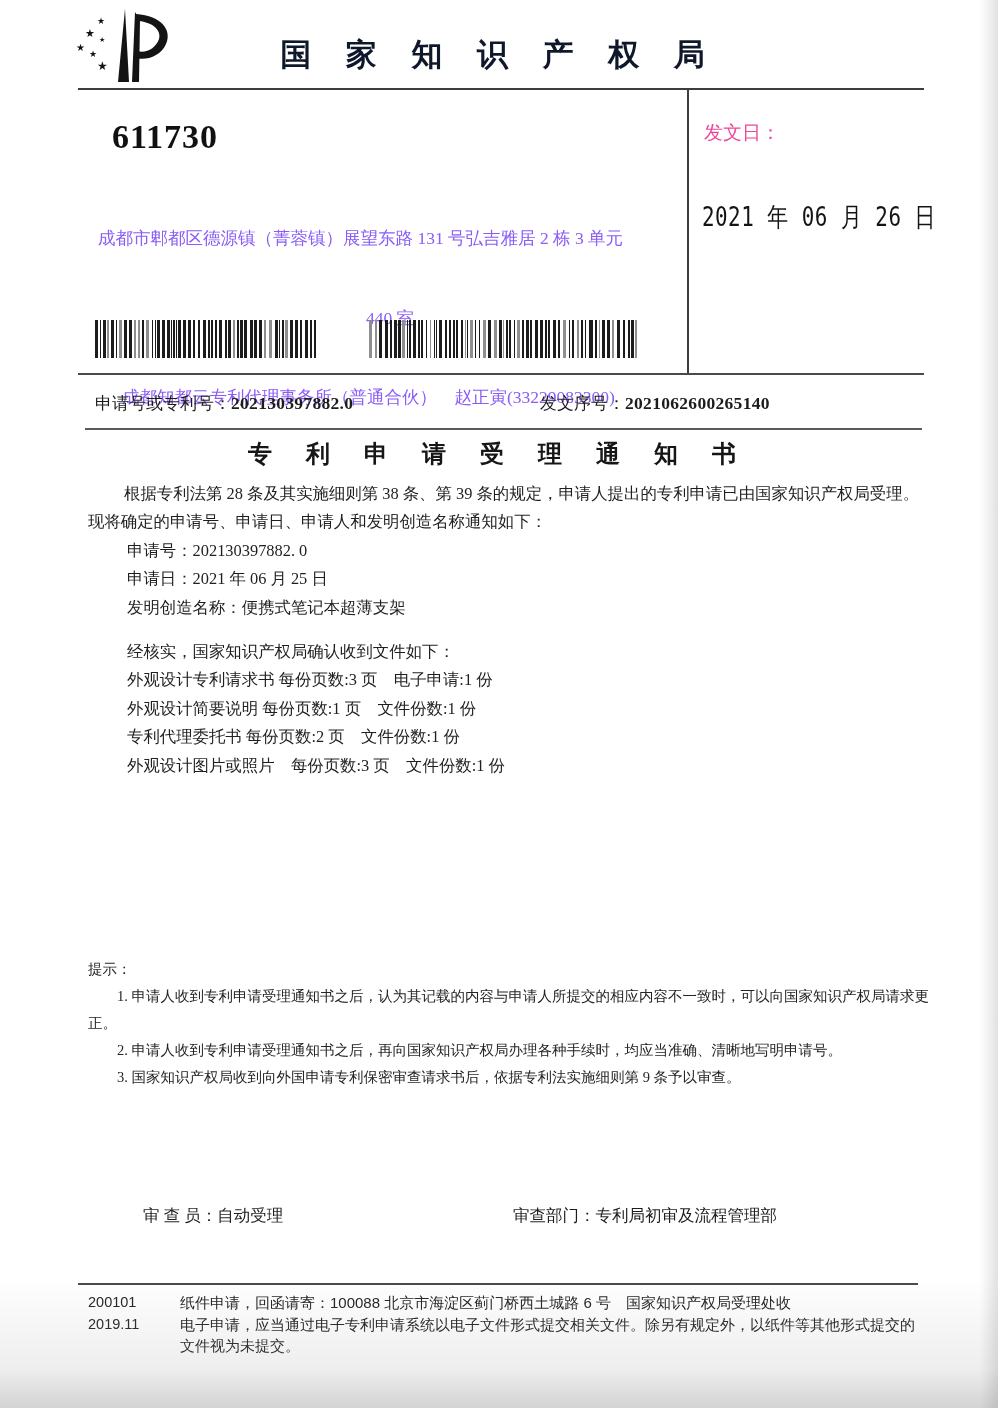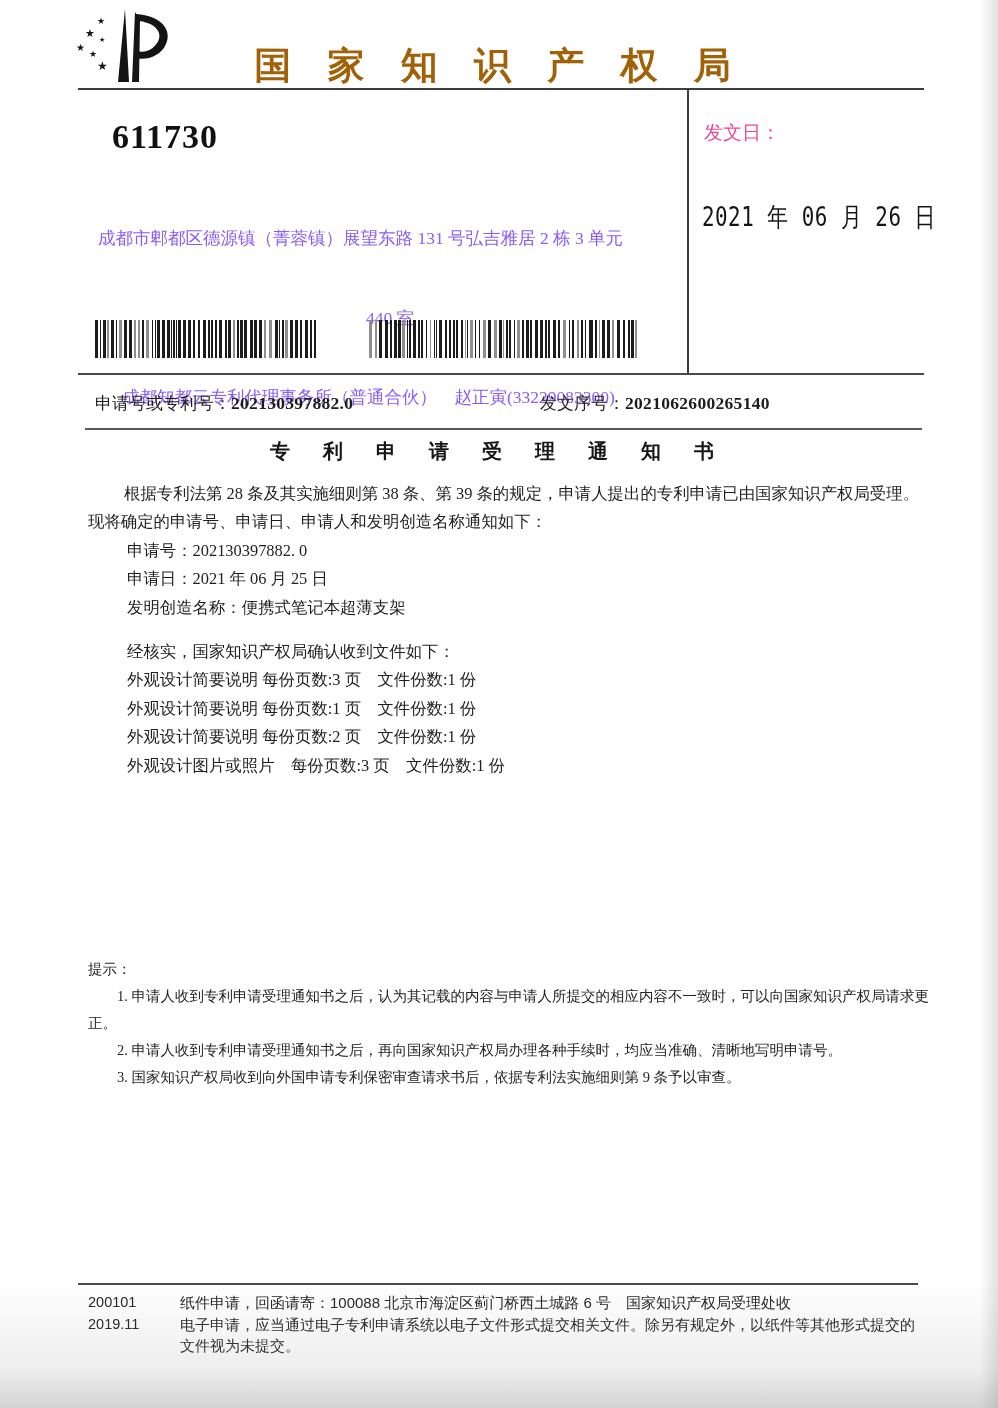--- a/index.html
+++ b/index.html
@@ -7,21 +7,21 @@
   .page {
     position:relative; width:998px; height:1408px; margin:0 auto;
     background:#ffffff; overflow:hidden; color:#1f1f1f;
     font-family:"Liberation Serif","DejaVu Serif",serif;
   }
   
   .logo { position:absolute; left:74px; top:6px; width:106px; height:82px; }
   .agency-title {
     position:absolute; left:0; top:34px; width:998px; text-align:center;
     font-family:"Liberation Sans","DejaVu Sans",sans-serif;
-    font-size:37px; font-weight:600; letter-spacing:13px; color:#a16207;margin-top:7px;
+    font-size:31px; font-weight:600; letter-spacing:13px; color:#0f172a;
   }
   .rule { position:absolute; background:#3d3d3d; }
   .rule-top    { left:78px; top:88px;  width:846px; height:2px; }
   .vdiv        { left:687px; top:89px; width:2px;  height:286px; background:#3d3d3d; position:absolute; }
   .rule-mid    { left:78px; top:373px; width:846px; height:2px; background:#4a4a4a; }
   .rule-ref    { left:85px; top:428px; width:837px; height:2px; background:#5a5a5a; }
   .rule-footer { left:78px; top:1283px; width:840px; height:2px; background:#4a4a4a; }
 
   
   .mail-code {
@@ -51,21 +51,21 @@
 
   
   .ref-left, .ref-right { position:absolute; top:392px; font-size:17px; color:#1c1c1c; white-space:pre; }
   .ref-left  { left:95px; }
   .ref-right { left:540px; }
   .ref-left b, .ref-right b { font-size:17.5px; letter-spacing:0.3px; }
 
   
   .notice-title {
     position:absolute; left:0; top:438px; width:998px; text-align:center;
-    font-size:20px; font-weight:bold; letter-spacing:14px; color:#161616;
+    font-size:24px; font-weight:bold; letter-spacing:14px; color:#161616;
   }
   .body {
     position:absolute; left:88px; top:480px; width:840px;
     font-size:16.4px; line-height:28.4px; color:#1f1f1f;
   }
   .intro { text-indent:2.2em; }
   .fields { margin-left:39px; }
   .fields div { white-space:pre-wrap; }
   .docs { margin-left:39px; margin-top:16px; }
   .docs div { white-space:pre-wrap; }
@@ -266,34 +266,38 @@
 
   <div class="body">
     <p class="intro">根据专利法第 28 条及其实施细则第 38 条、第 39 条的规定，申请人提出的专利申请已由国家知识产权局受理。现将确定的申请号、申请日、申请人和发明创造名称通知如下：</p>
     <div class="fields">
       <div>申请号：202130397882. 0</div>
       <div>申请日：2021 年 06 月 25 日</div>
       <div>发明创造名称：便携式笔记本超薄支架</div>
     </div>
     <div class="docs">
       <div>经核实，国家知识产权局确认收到文件如下：</div>
-      <div>外观设计简要说明 每份页数:3 页　文件份数:1 份</div>
+      <div>外观设计专利请求书 每份页数:3 页　电子申请:1 份</div>
       <div>外观设计简要说明 每份页数:1 页　文件份数:1 份</div>
-      <div>外观设计简要说明 每份页数:2 页　文件份数:1 份</div>
+      <div>专利代理委托书 每份页数:2 页　文件份数:1 份</div>
       <div>外观设计图片或照片　每份页数:3 页　文件份数:1 份</div>
     </div>
   </div>
 
   <div class="tips">
     <div class="tips-head">提示：</div>
     <p>1. 申请人收到专利申请受理通知书之后，认为其记载的内容与申请人所提交的相应内容不一致时，可以向国家知识产权局请求更正。</p>
     <p>2. 申请人收到专利申请受理通知书之后，再向国家知识产权局办理各种手续时，均应当准确、清晰地写明申请号。</p>
     <p>3. 国家知识产权局收到向外国申请专利保密审查请求书后，依据专利法实施细则第 9 条予以审查。</p>
   </div>
 
+  <div class="signoff">
+    <span class="examiner"><span>审 查 员：</span><span>自动受理</span></span>
+    <span class="dept"><span>审查部门：</span><span>专利局初审及流程管理部</span></span>
+  </div>
 
   <div class="rule rule-footer"></div>
   <div class="footer">
     <div class="foot-codes">
       <div>200101</div>
       <div>2019.11</div>
     </div>
     <div class="foot-lines">
       <div>纸件申请，回函请寄：100088  北京市海淀区蓟门桥西土城路 6 号　国家知识产权局受理处收</div>
       <div>电子申请，应当通过电子专利申请系统以电子文件形式提交相关文件。除另有规定外，以纸件等其他形式提交的文件视为未提交。</div>

